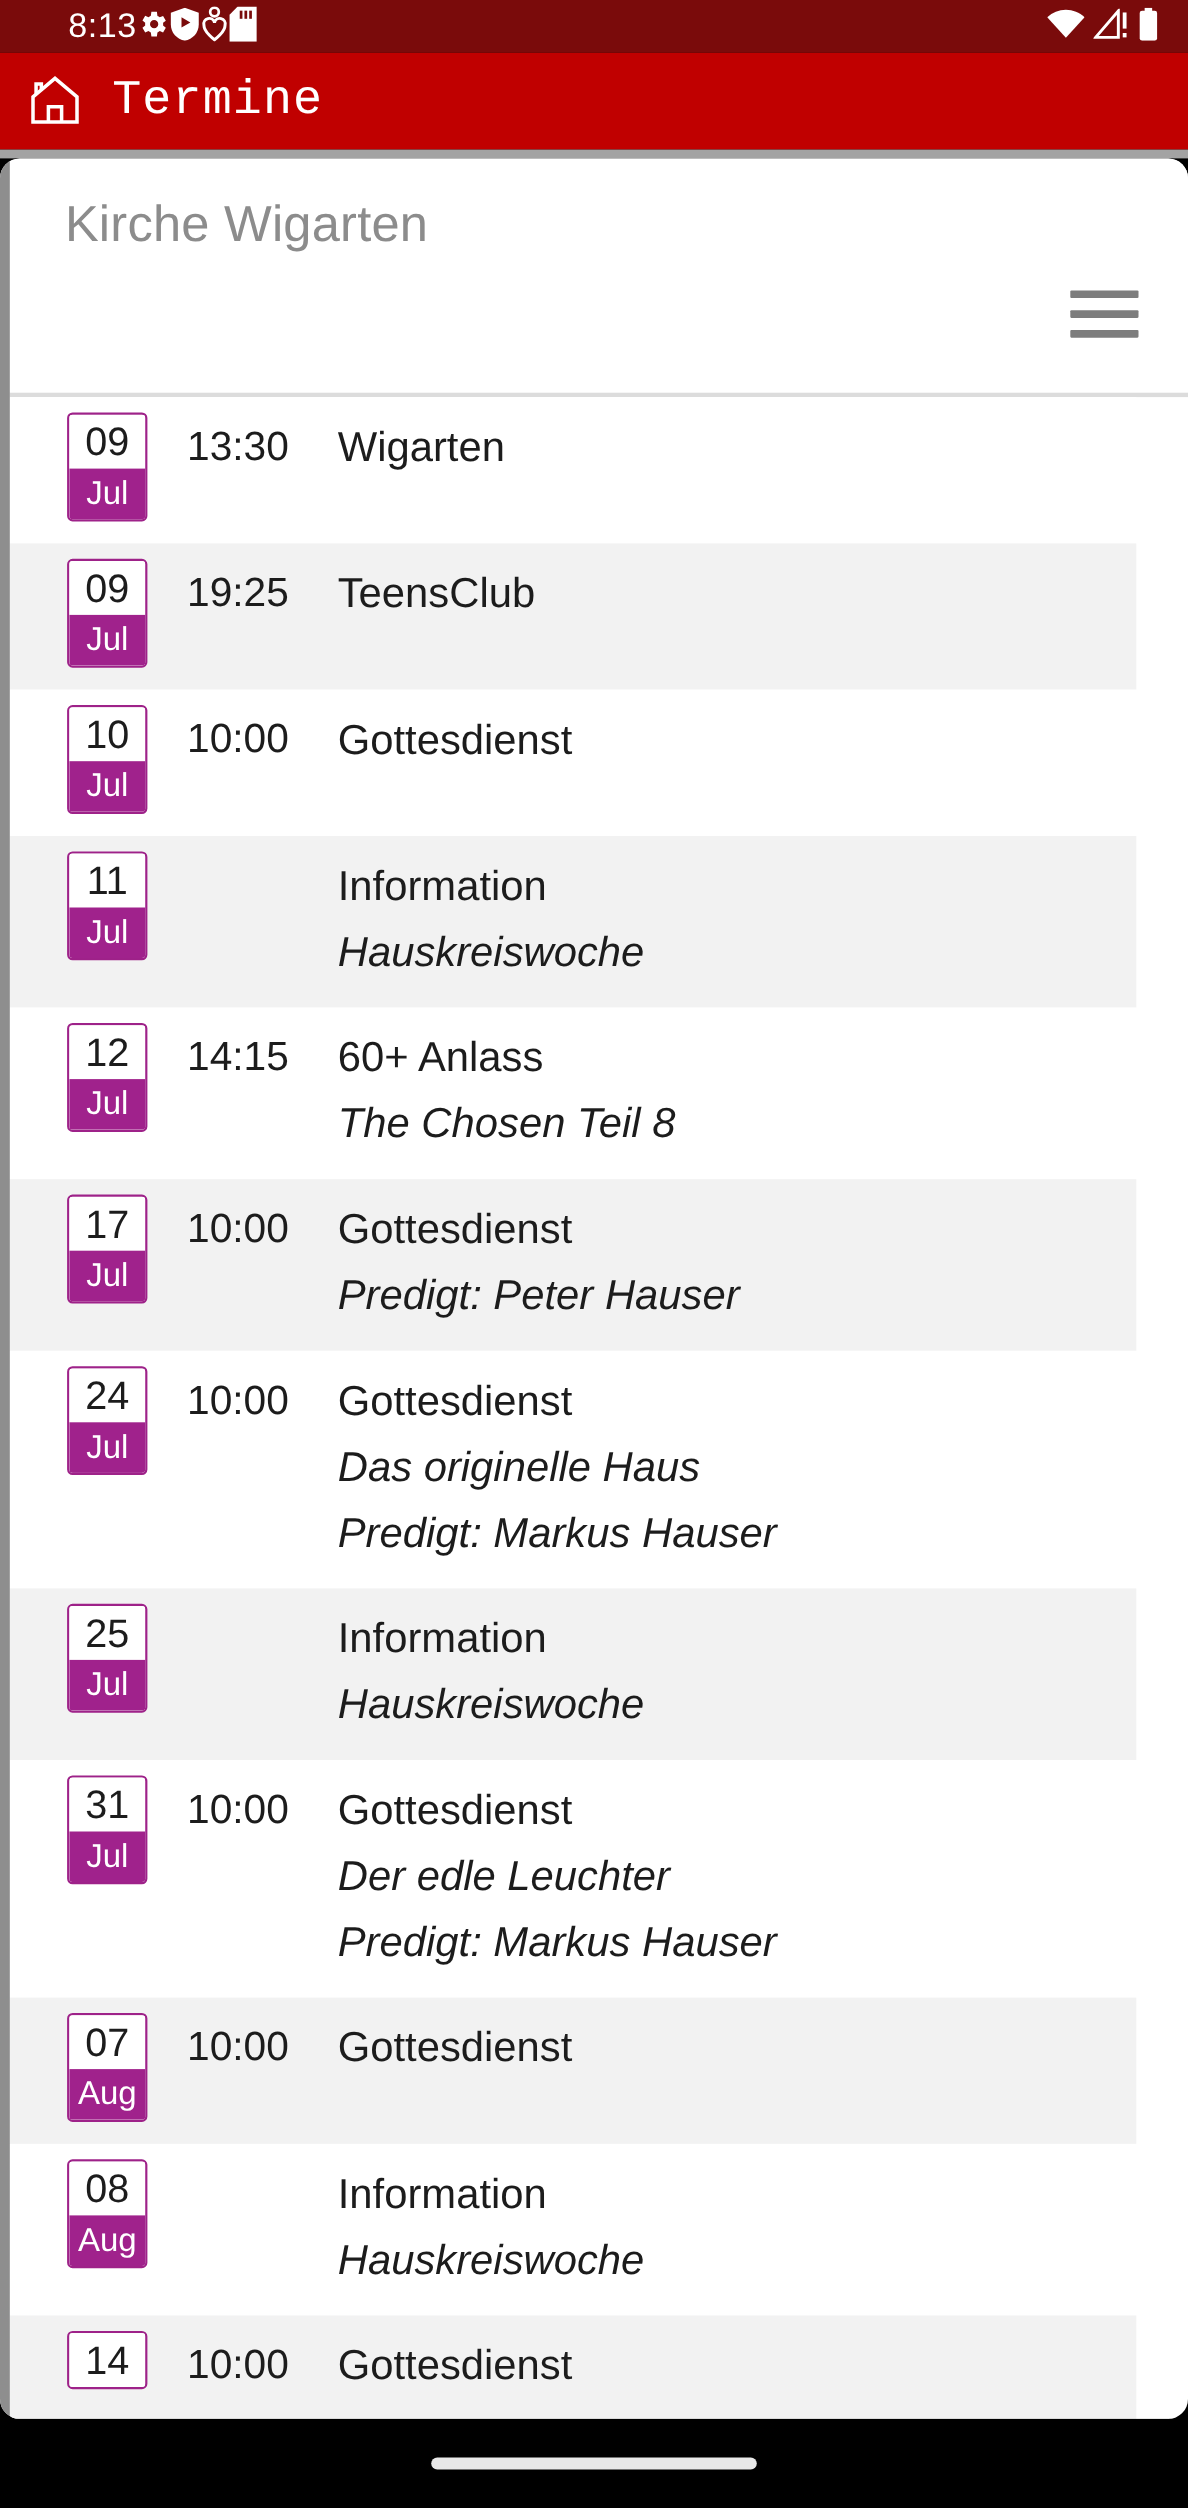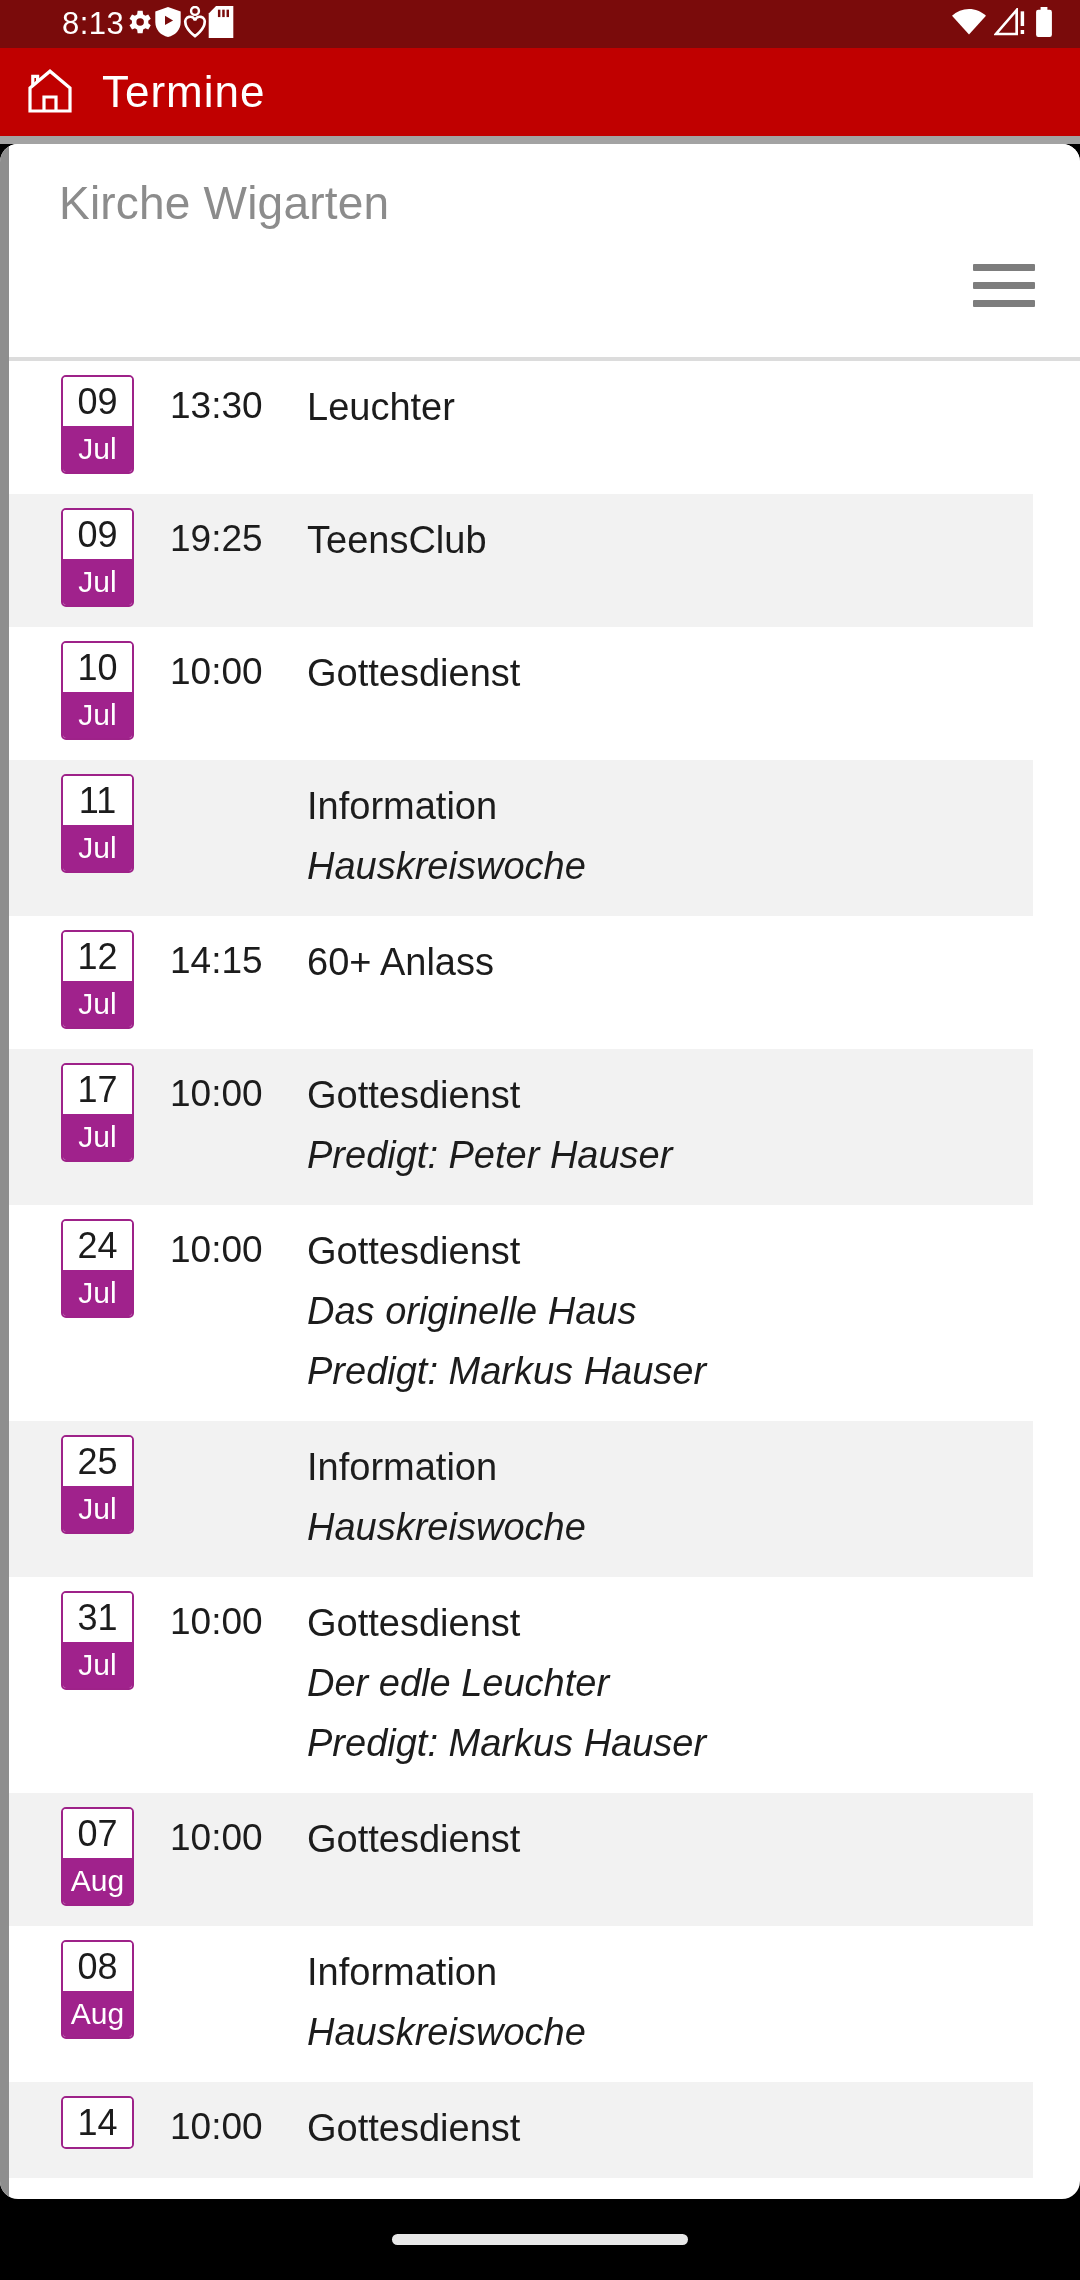--- a/index.html
+++ b/index.html
@@ -28,21 +28,21 @@
 
   
   #app-bar {
     position:absolute; top:48px; left:0; width:1080px; height:88px;
     background:#c00000;
     display:flex; align-items:center;
   }
   #home-btn { width:100px; display:flex; align-items:center; justify-content:center; }
   #app-title {
     color:#fff; font-size:44px; letter-spacing:1px;
-    font-family:Liberation Sans, sans-serif;
+    font-family:Liberation Mono, monospace;
     margin-left:2px;
   }
 
   
   #appbar-shadow {
     position:absolute; top:136px; left:0; width:1080px; height:8px;
     background:#a3a3a3;
   }
 
   
@@ -224,21 +224,21 @@
   <div id="list-divider"></div>
 
   <div id="event-list">
       <div class="event-row">
         <div class="date-badge">
           <span class="day">09</span>
           <span class="mon">Jul</span>
         </div>
         <div class="time-col">13:30</div>
         <div class="detail-col">
-          <div class="title">Leuchter</div>
+          <div class="title">Wigarten</div>
         </div>
       </div>
       <div class="event-row alt">
         <div class="date-badge">
           <span class="day">09</span>
           <span class="mon">Jul</span>
         </div>
         <div class="time-col">19:25</div>
         <div class="detail-col">
           <div class="title">TeensClub</div>
@@ -266,20 +266,21 @@
         </div>
       </div>
       <div class="event-row">
         <div class="date-badge">
           <span class="day">12</span>
           <span class="mon">Jul</span>
         </div>
         <div class="time-col">14:15</div>
         <div class="detail-col">
           <div class="title">60+ Anlass</div>
+          <div class="sub">The Chosen Teil 8</div>
         </div>
       </div>
       <div class="event-row alt">
         <div class="date-badge">
           <span class="day">17</span>
           <span class="mon">Jul</span>
         </div>
         <div class="time-col">10:00</div>
         <div class="detail-col">
           <div class="title">Gottesdienst</div>

